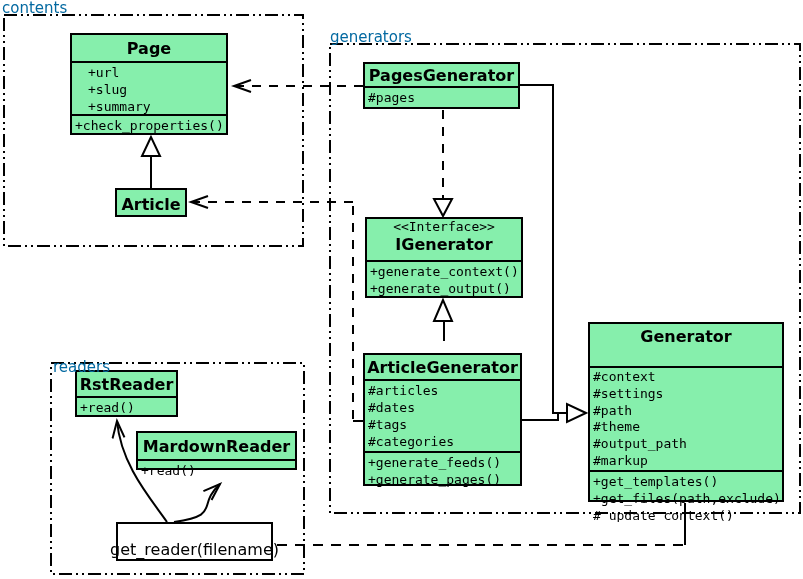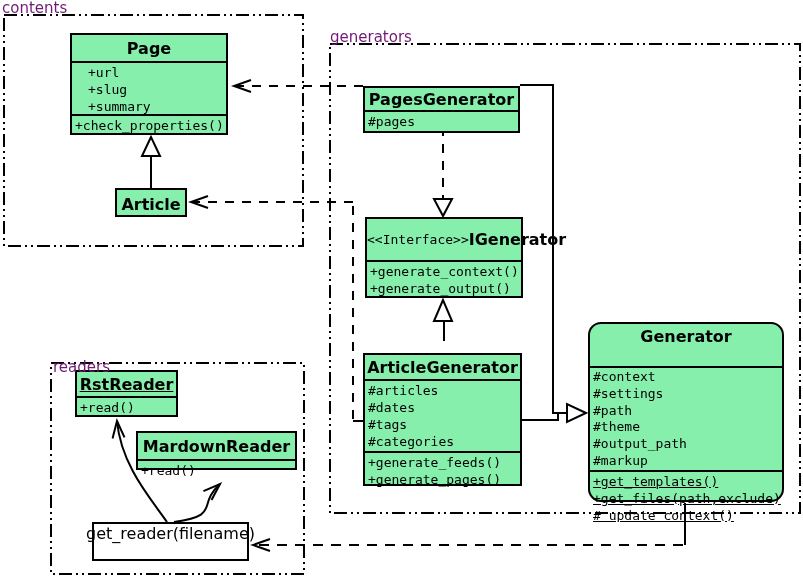--- a/index.html
+++ b/index.html
@@ -1,30 +1,30 @@
 <!DOCTYPE html>
 <html><head>
 <meta charset="utf-8">
 <style>
   html,body{margin:0;padding:0;background:#fff;}
   .stage{position:relative;width:803px;height:579px;background:#fff;overflow:hidden;
          font-family:"DejaVu Sans",sans-serif;color:#000;}
   svg.overlay{position:absolute;left:0;top:0;z-index:1;}
-  .pkg-label{position:absolute;z-index:3;font-size:15px;line-height:15px;color:#701a75;}
+  .pkg-label{position:absolute;z-index:3;font-size:15px;line-height:15px;color:#0369a1;}
   .uml{position:absolute;z-index:2;background:#86efac;border:2px solid #000;box-sizing:border-box;}
   .uml-title{font-weight:bold;font-size:16px;text-align:center;display:flex;align-items:center;
              justify-content:center;font-family:"DejaVu Sans",sans-serif;}
-  .uml-header{display:flex;flex-direction:row;align-items:center;justify-content:space-between;}
+  .uml-header{display:flex;flex-direction:column;align-items:center;justify-content:flex-start;}
   .stereo{font-family:"DejaVu Sans Mono",monospace;font-size:13px;font-weight:normal;line-height:15px;}
   .iname{font-weight:bold;font-size:16px;line-height:21px;}
   .comp{border-top:2px solid #000;font-family:"DejaVu Sans Mono",monospace;font-size:13px;
         line-height:17px;padding:1px 3px 0 3px;white-space:pre;overflow:hidden;}
   .comp.tight{line-height:16.8px;margin-top:18px;}
   .fn-box{position:absolute;z-index:2;background:#fff;border:2px solid #000;box-sizing:border-box;
-          display:flex;align-items:flex-start;justify-content:center;font-size:16px;}
+          display:flex;align-items:flex-end;justify-content:center;font-size:16px;margin-left:24px;}
 </style>
 </head>
 <body>
 
 <div class="stage">
 
   <svg class="overlay" width="803" height="579" viewBox="0 0 803 579">
     <defs>
       <marker id="vee" markerUnits="userSpaceOnUse" markerWidth="22" markerHeight="18" refX="18" refY="7" orient="auto">
         <path d="M1,1 L18,7 L1,13" fill="none" stroke="#000" stroke-width="2"></path>
@@ -93,47 +93,47 @@
   <div class="uml" style="left:70px;top:33px;width:158px;height:102px;">
     <div class="uml-title" style="height:26px;">Page</div>
     <div class="comp" style="height:50px;padding-left:16px;"><div>+url</div><div>+slug</div><div>+summary</div></div>
     <div class="comp" style="height:20px;"><div>+check_properties()</div></div>
   </div>
 
   <div class="uml" style="left:115px;top:188px;width:72px;height:29px;">
     <div class="uml-title" style="height:28px;">Article</div>
   </div>
 
-  <div class="uml" style="left:363px;top:62px;width:157px;height:47px;margin-top:24px;">
+  <div class="uml" style="left:363px;top:62px;width:157px;height:47px;">
     <div class="uml-title" style="height:22px;">PagesGenerator</div>
     <div class="comp" style="height:19px;"><div>#pages</div></div>
   </div>
 
   <div class="uml" style="left:365px;top:217px;width:158px;height:81px;">
     <div class="uml-header" style="height:41px;">
       <div class="stereo">&lt;&lt;Interface&gt;&gt;</div>
       <div class="iname">IGenerator</div>
     </div>
     <div class="comp" style="height:36px;"><div>+generate_context()</div><div>+generate_output()</div></div>
   </div>
 
   <div class="uml" style="left:363px;top:353px;width:159px;height:133px;">
     <div class="uml-title" style="height:24px;">ArticleGenerator</div>
     <div class="comp" style="height:69px;"><div>#articles</div><div>#dates</div><div>#tags</div><div>#categories</div></div>
     <div class="comp" style="height:34px;"><div>+generate_feeds()</div><div>+generate_pages()</div></div>
   </div>
 
-  <div class="uml" style="left:588px;top:322px;width:196px;height:180px;border-radius:13px;">
+  <div class="uml" style="left:588px;top:322px;width:196px;height:180px;">
     <div class="uml-title" style="height:24px;">Generator</div>
     <div class="comp tight" style="height:101px;"><div>#context</div><div>#settings</div><div>#path</div><div>#theme</div><div>#output_path</div><div>#markup</div></div>
-    <div class="comp" style="height:49px;text-decoration:underline;"><div>+get_templates()</div><div>+get_files(path,exclude)</div><div>#_update_context()</div></div>
+    <div class="comp" style="height:49px;"><div>+get_templates()</div><div>+get_files(path,exclude)</div><div>#_update_context()</div></div>
   </div>
 
   <div class="uml" style="left:75px;top:370px;width:103px;height:47px;">
-    <div class="uml-title" style="height:24px;text-decoration:underline;">RstReader</div>
+    <div class="uml-title" style="height:24px;">RstReader</div>
     <div class="comp" style="height:17px;"><div>+read()</div></div>
   </div>
 
   <div class="uml" style="left:136px;top:431px;width:161px;height:39px;">
     <div class="uml-title" style="height:26px;">MardownReader</div>
     <div class="comp" style="height:15px;"><div>+read()</div></div>
   </div>
 
   <div class="fn-box" style="left:92px;top:522px;width:157px;height:39px;">
     <span>get_reader(filename)</span>

